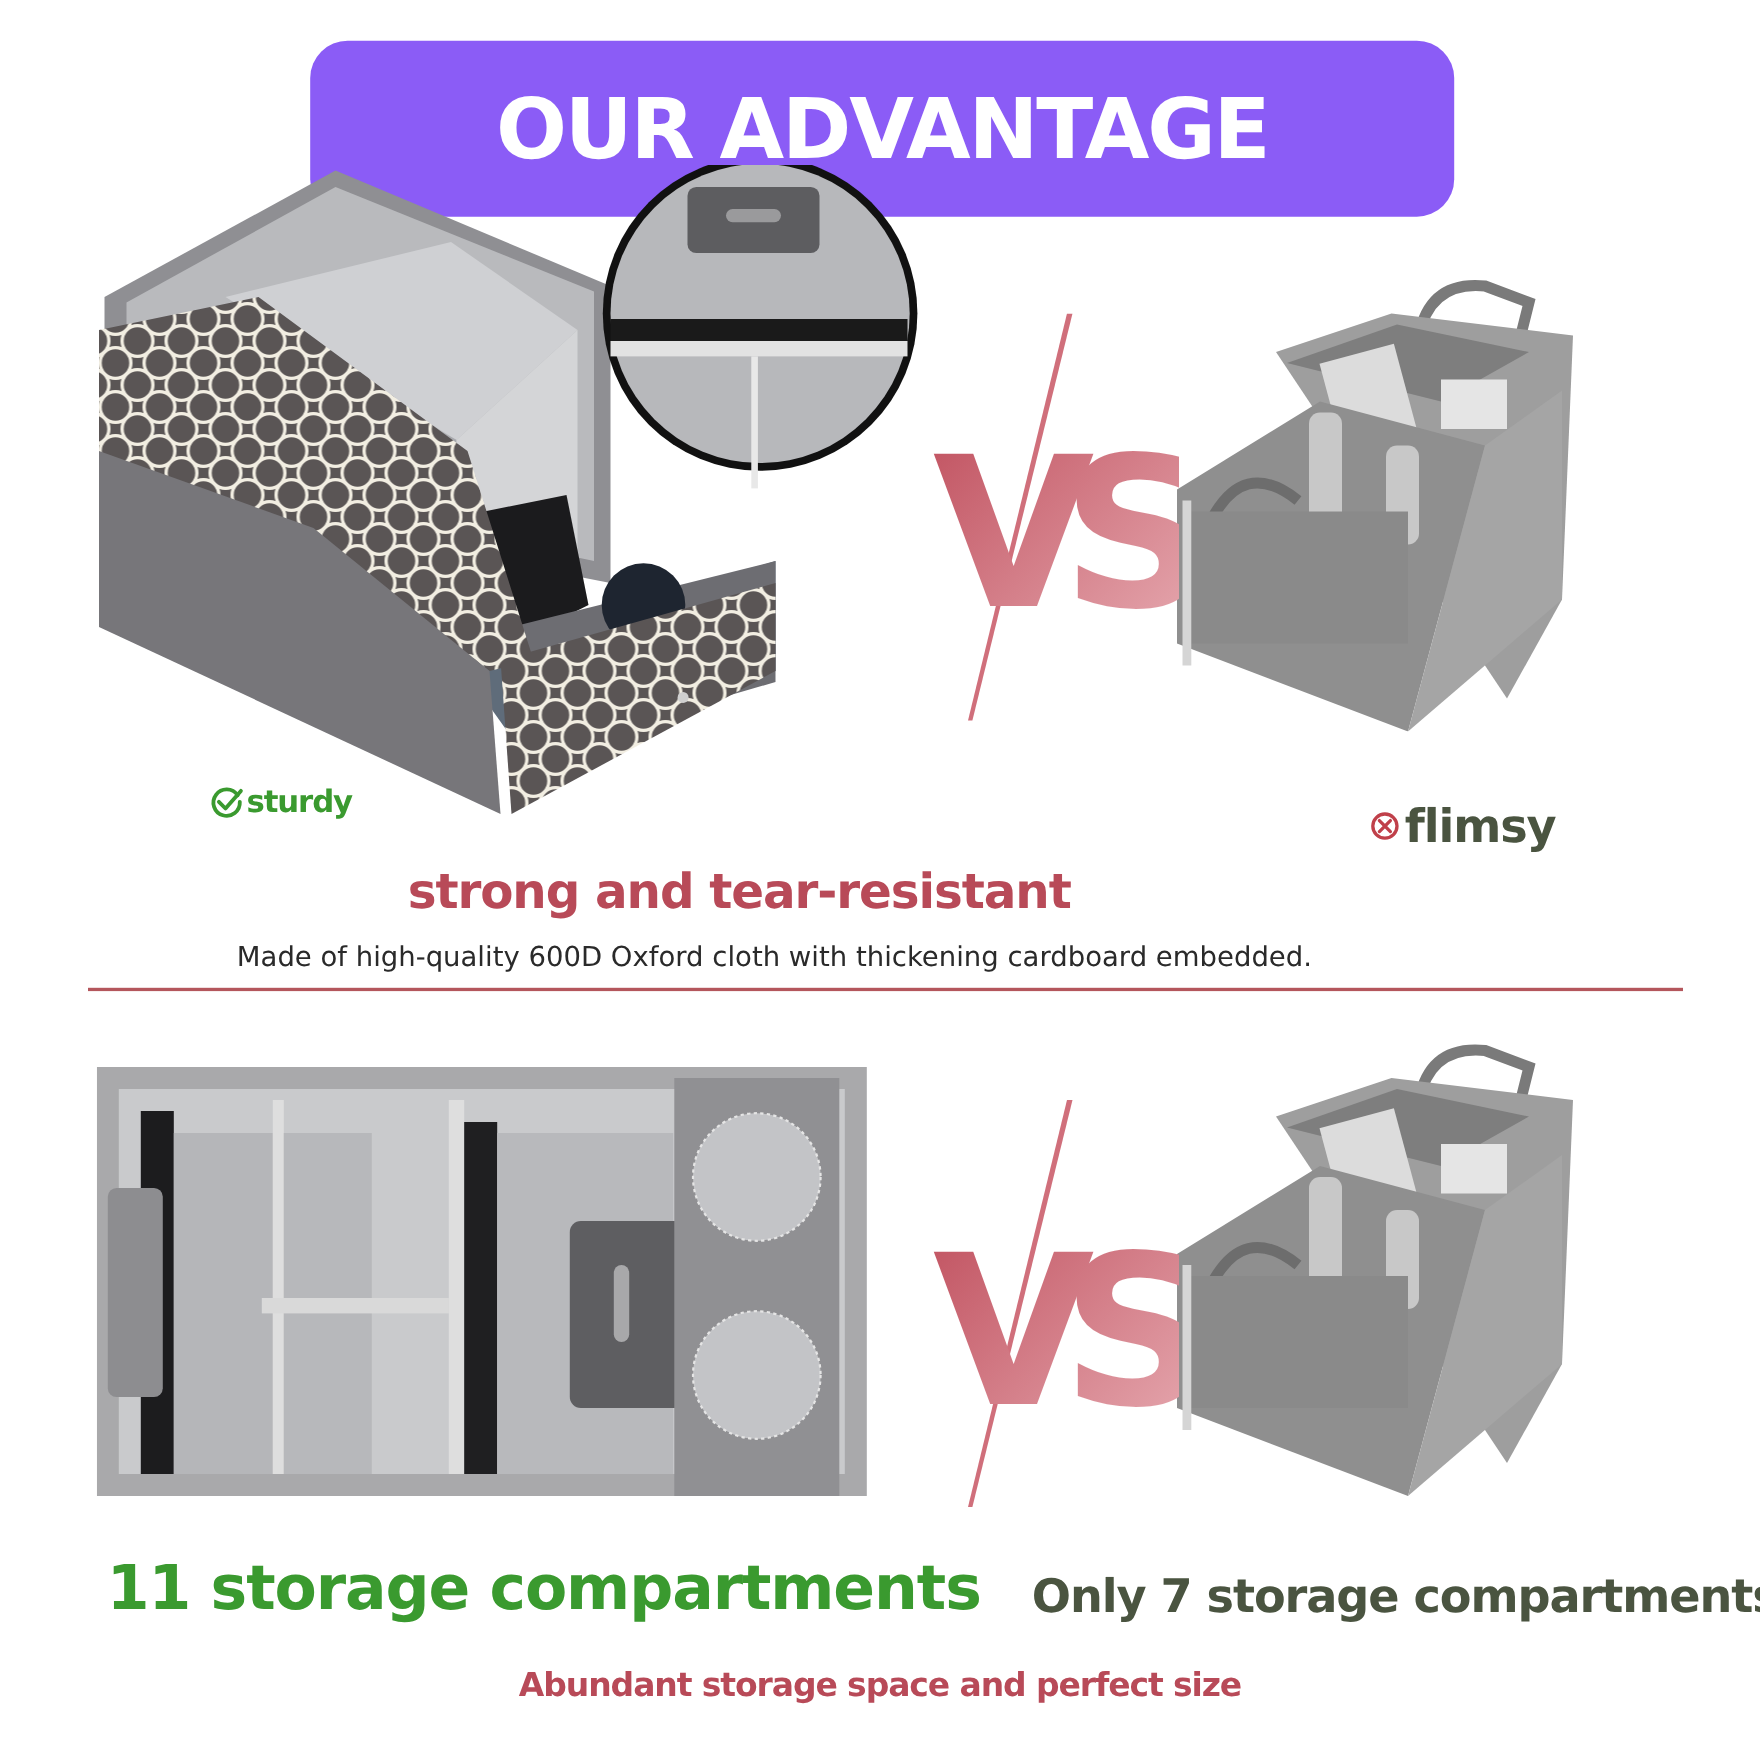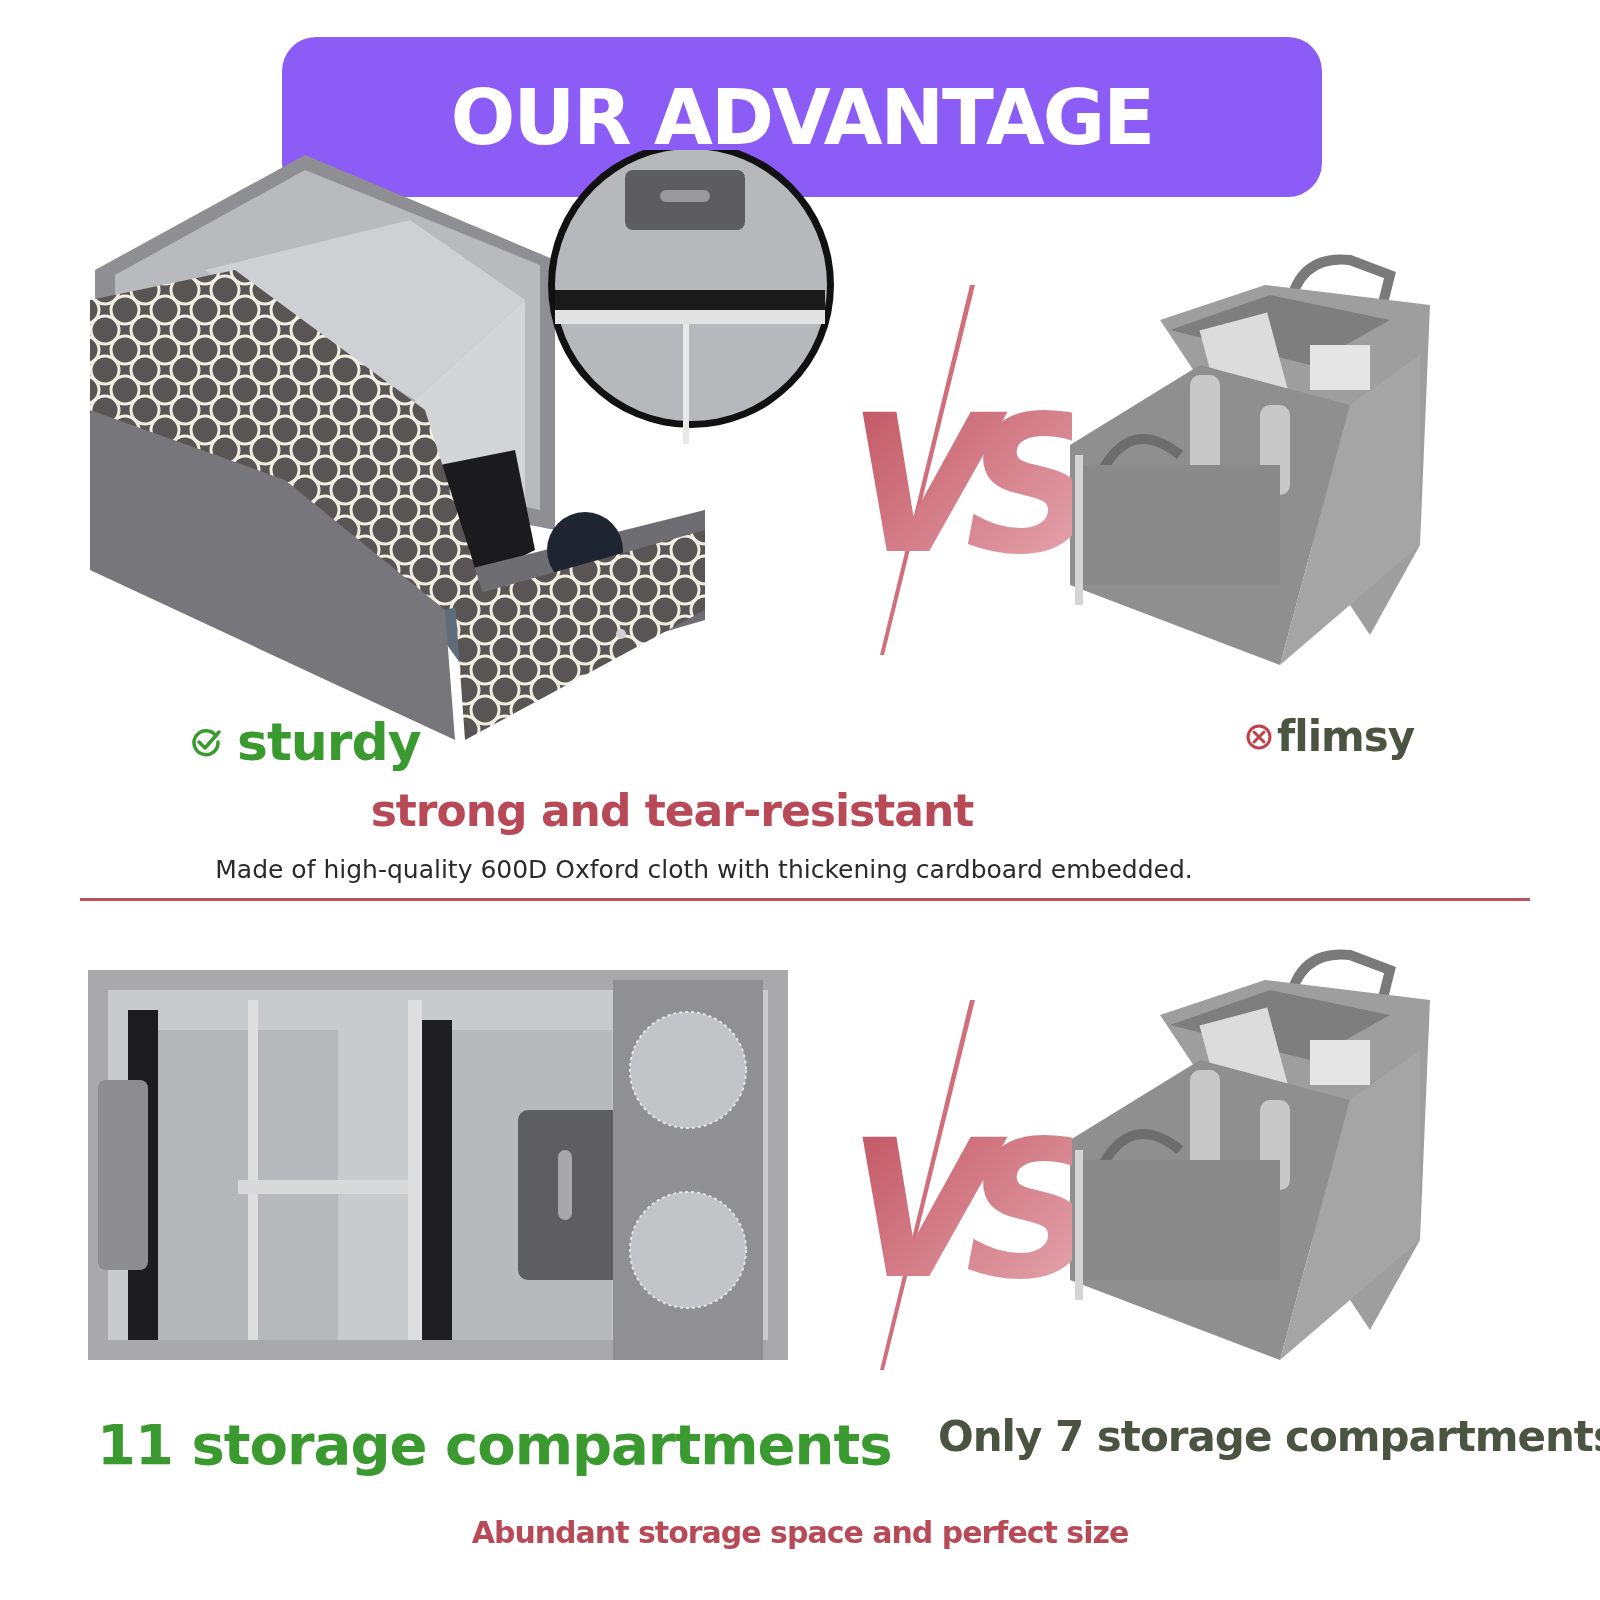--- a/index.html
+++ b/index.html
@@ -4,34 +4,34 @@
   <style>
     html, body { margin: 0; padding: 0; background: #ffffff; }
     body { width: 1600px; height: 1600px; position: relative; overflow: hidden; font-family: "Liberation Sans", sans-serif; }
     .abs { position: absolute; }
 
     .banner { left: 282px; top: 37px; width: 1040px; height: 160px; background: #8b5cf6; border-radius: 34px; display: flex; align-items: center; justify-content: center; }
     .banner-title { color: #ffffff; font-family: "DejaVu Sans", sans-serif; font-weight: bold; font-size: 76px; letter-spacing: -2px; }
 
     .label { font-family: "DejaVu Sans", sans-serif; font-weight: bold; white-space: nowrap; }
     .green { color: #3a9a2f; }
-    .dark { color: #4a5440; }
+    .dark { color: #4a5440; margin-top: 14px; }
     .rose { color: #b84a58; }
 
-    .sturdy { left: 190px; top: 712px; font-size: 52px; display: flex; align-items: center; gap: 15px; letter-spacing: -1px; }
+    .sturdy { left: 190px; top: 712px; font-size: 28px; display: flex; align-items: center; gap: 2px; letter-spacing: -1px; }
     .flimsy { left: 1245px; top: 712px; font-size: 42px; display: flex; align-items: center; gap: 4px; letter-spacing: -1px; }
     .heading1 { left: 0; width: 1344px; top: 785px; text-align: center; font-size: 44px; letter-spacing: -1px; }
     .subtext { left: 0; width: 1408px; top: 855px; text-align: center; font-family: "DejaVu Sans", sans-serif; font-size: 25px; color: #2a2a2a; }
     .divider { left: 80px; top: 898px; width: 1450px; height: 3px; background: #b4565c; }
 
     .comp-left { left: 97px; top: 1412px; font-size: 56px; letter-spacing: -1px; }
     .comp-right { left: 938px; top: 1412px; font-size: 42px; letter-spacing: -1px; }
     .heading2 { left: 0; width: 1600px; top: 1515px; text-align: center; font-size: 30px; letter-spacing: -1px; }
 
-    .vs { font-family: "DejaVu Sans", sans-serif; font-weight: bold; font-style: italic; font-size: 190px; letter-spacing: -30px; background: linear-gradient(135deg, #c0505e 0%, #e6a9b0 100%); -webkit-background-clip: text; background-clip: text; color: transparent; }
+    .vs { font-family: "DejaVu Sans", sans-serif; font-weight: bold; font-size: 190px; letter-spacing: -30px; background: linear-gradient(135deg, #c0505e 0%, #e6a9b0 100%); -webkit-background-clip: text; background-clip: text; color: transparent; }
     .vs1 { left: 848px; top: 375px; }
     .vs2 { left: 848px; top: 1100px; }
   </style>
 </head>
 <body>
 
 <div class="abs banner">
   <span class="banner-title">OUR ADVANTAGE</span>
 </div>
 

